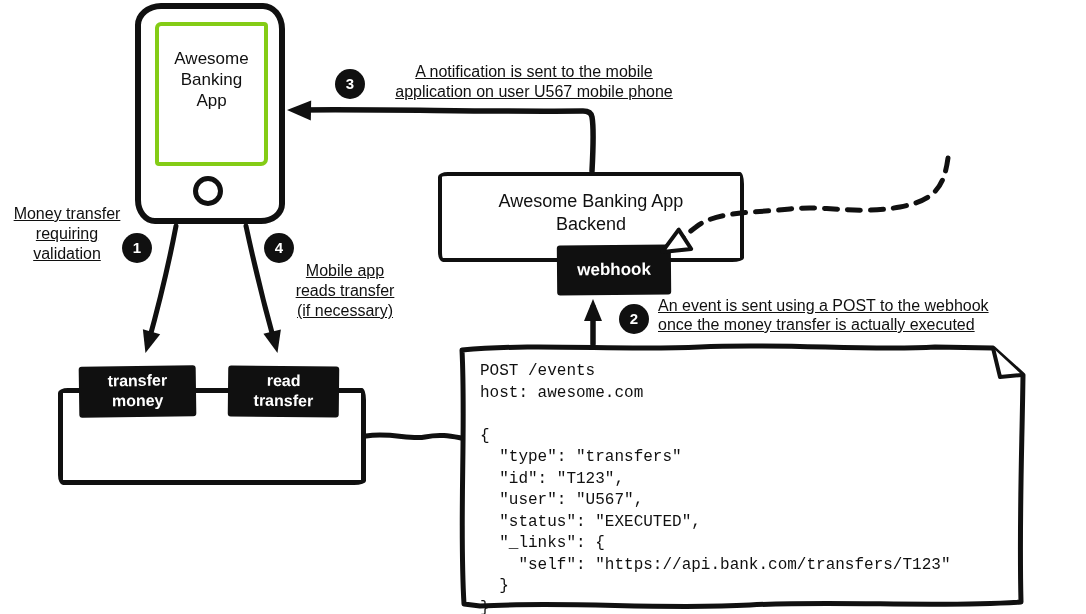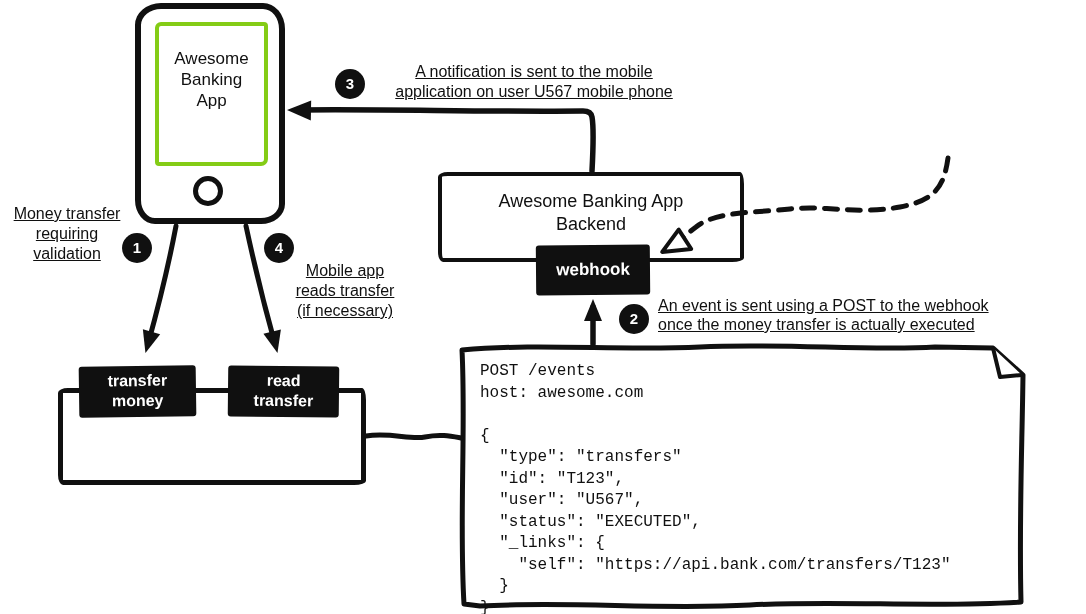--- a/index.html
+++ b/index.html
@@ -36,21 +36,21 @@
   .backend-title{padding-top:14px;font-size:18px;line-height:23px;white-space:pre-line;text-align:center;}
   .bankingapi{left:58px;top:388px;width:308px;height:97px;border-width:5px;}
   .banking-title{left:58px;top:425px;width:308px;font-size:18px;text-align:center;}
   
   .blacklabel{
     box-sizing:border-box;background:#101010;color:#ffffff;font-weight:bold;
     text-align:center;white-space:pre-line;border-radius:3px;
   }
   .ep-transfer{left:79px;top:366px;width:117px;height:51px;font-size:16px;line-height:20px;padding-top:5px;transform:rotate(-0.8deg);}
   .ep-read{left:228px;top:366px;width:111px;height:51px;font-size:16px;line-height:20px;padding-top:5px;transform:rotate(0.6deg);}
-  .ep-webhook{left:536px;top:245px;width:114px;height:50px;font-size:17px;line-height:50px;transform:rotate(-0.5deg);}
+  .ep-webhook{left:557px;top:245px;width:114px;height:50px;font-size:17px;line-height:50px;transform:rotate(-0.5deg);}
   
   .badge{
     width:30px;height:30px;border-radius:50%;background:#101010;color:#ffffff;
     font-size:15px;font-weight:bold;line-height:30px;text-align:center;
   }
   .b1{left:122px;top:233px;} .b4{left:264px;top:233px;}
   .b3{left:335px;top:69px;}  .b2{left:619px;top:304px;}
   
   .t1{left:0px;top:204px;width:134px;}
   .t4{left:281px;top:237px;width:128px;margin-top:24px;}

